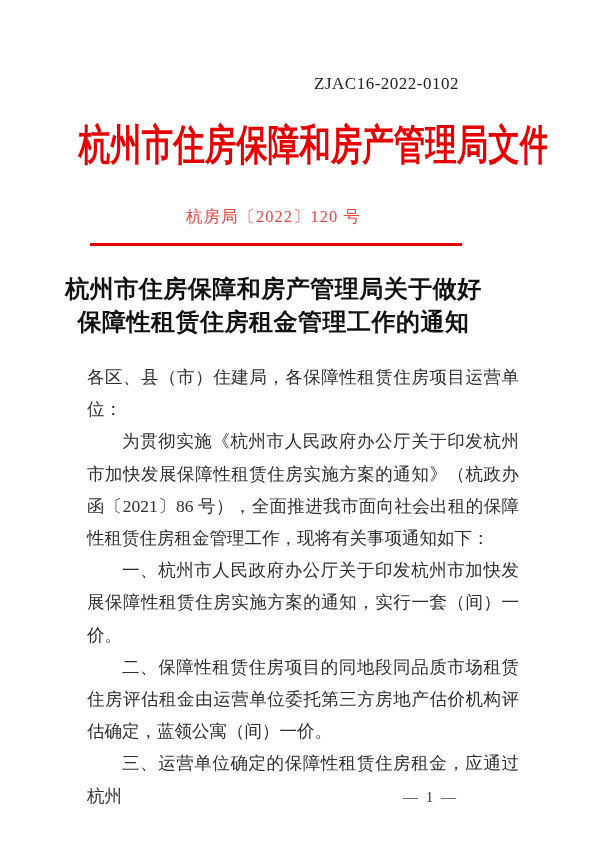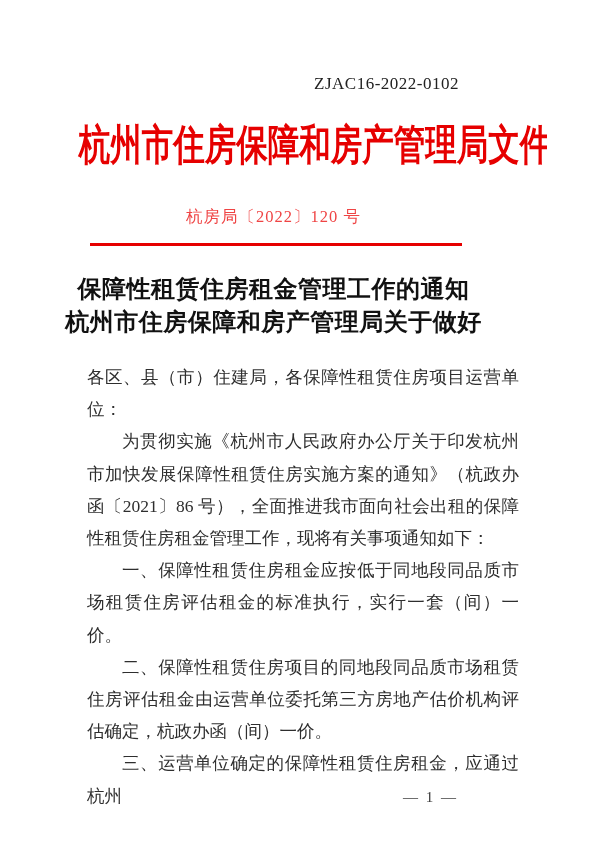--- a/index.html
+++ b/index.html
@@ -101,27 +101,27 @@
 
   <div class="letterhead-wrap">
     <span class="letterhead-text">杭州市住房保障和房产管理局文件</span>
   </div>
 
   <div class="doc-number">杭房局〔2022〕120 号</div>
 
   <div class="red-rule"></div>
 
   <h1 class="doc-title">
+    <span>杭州市住房保障和房产管理局关于做好</span>
     <span>保障性租赁住房租金管理工作的通知</span>
-    <span>杭州市住房保障和房产管理局关于做好</span>
   </h1>
 
   <div class="doc-body">
     <p>各区、县（市）住建局，各保障性租赁住房项目运营单位：</p>
     <p class="indent">为贯彻实施《杭州市人民政府办公厅关于印发杭州市加快发展保障性租赁住房实施方案的通知》（杭政办函〔2021〕86 号），全面推进我市面向社会出租的保障性租赁住房租金管理工作，现将有关事项通知如下：</p>
-    <p class="indent">一、保障性租赁住房租金应按低于同地段同品质市场租赁住房评估租金的标准执行，实行一套（间）一价。</p>
-    <p class="indent">二、保障性租赁住房项目的同地段同品质市场租赁住房评估租金由运营单位委托第三方房地产估价机构评估确定，杭政办函（间）一价。</p>
+    <p class="indent">一、杭州市人民政府办公厅关于印发杭州市加快发展保障性租赁住房实施方案的通知，实行一套（间）一价。</p>
+    <p class="indent">二、保障性租赁住房项目的同地段同品质市场租赁住房评估租金由运营单位委托第三方房地产估价机构评估确定，蓝领公寓（间）一价。</p>
     <p class="indent">三、运营单位确定的保障性租赁住房租金，应通过杭州</p>
   </div>
 
   <div class="page-number">— 1 —</div>
 
 </div>
 
 </body></html>

